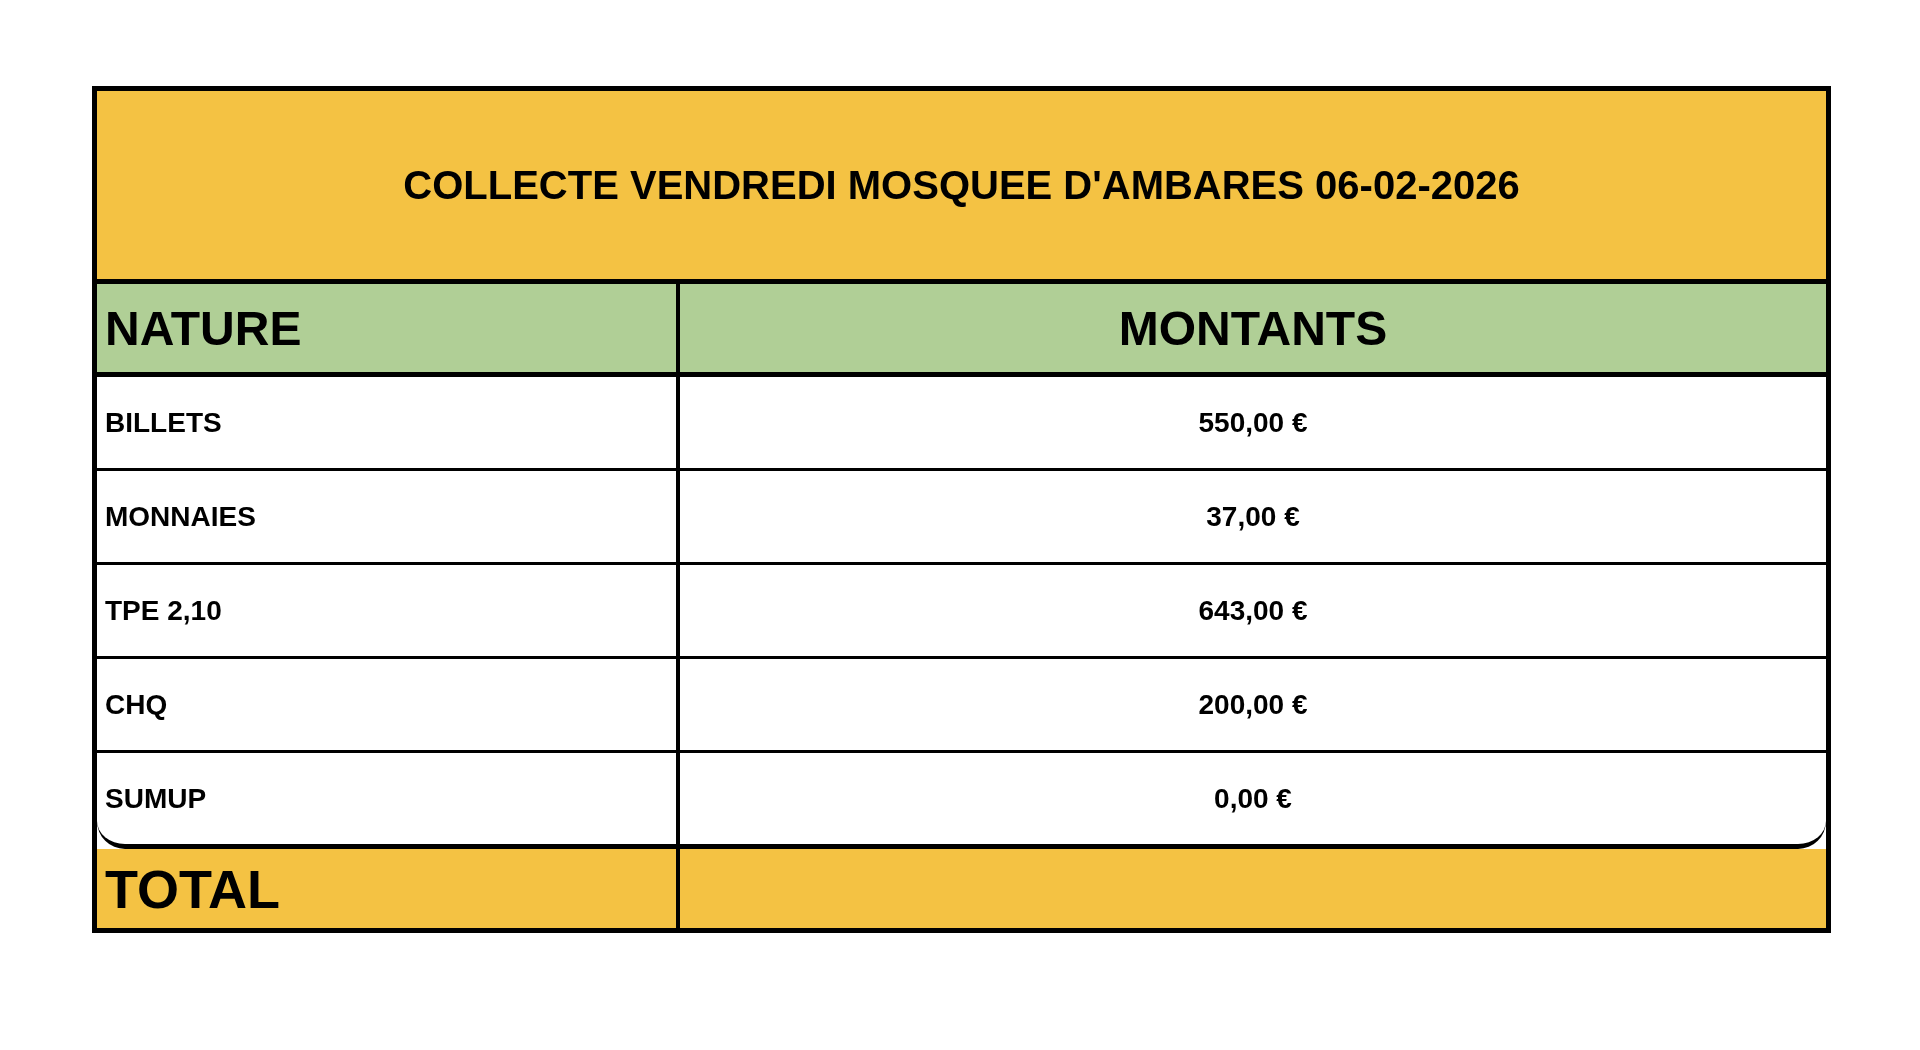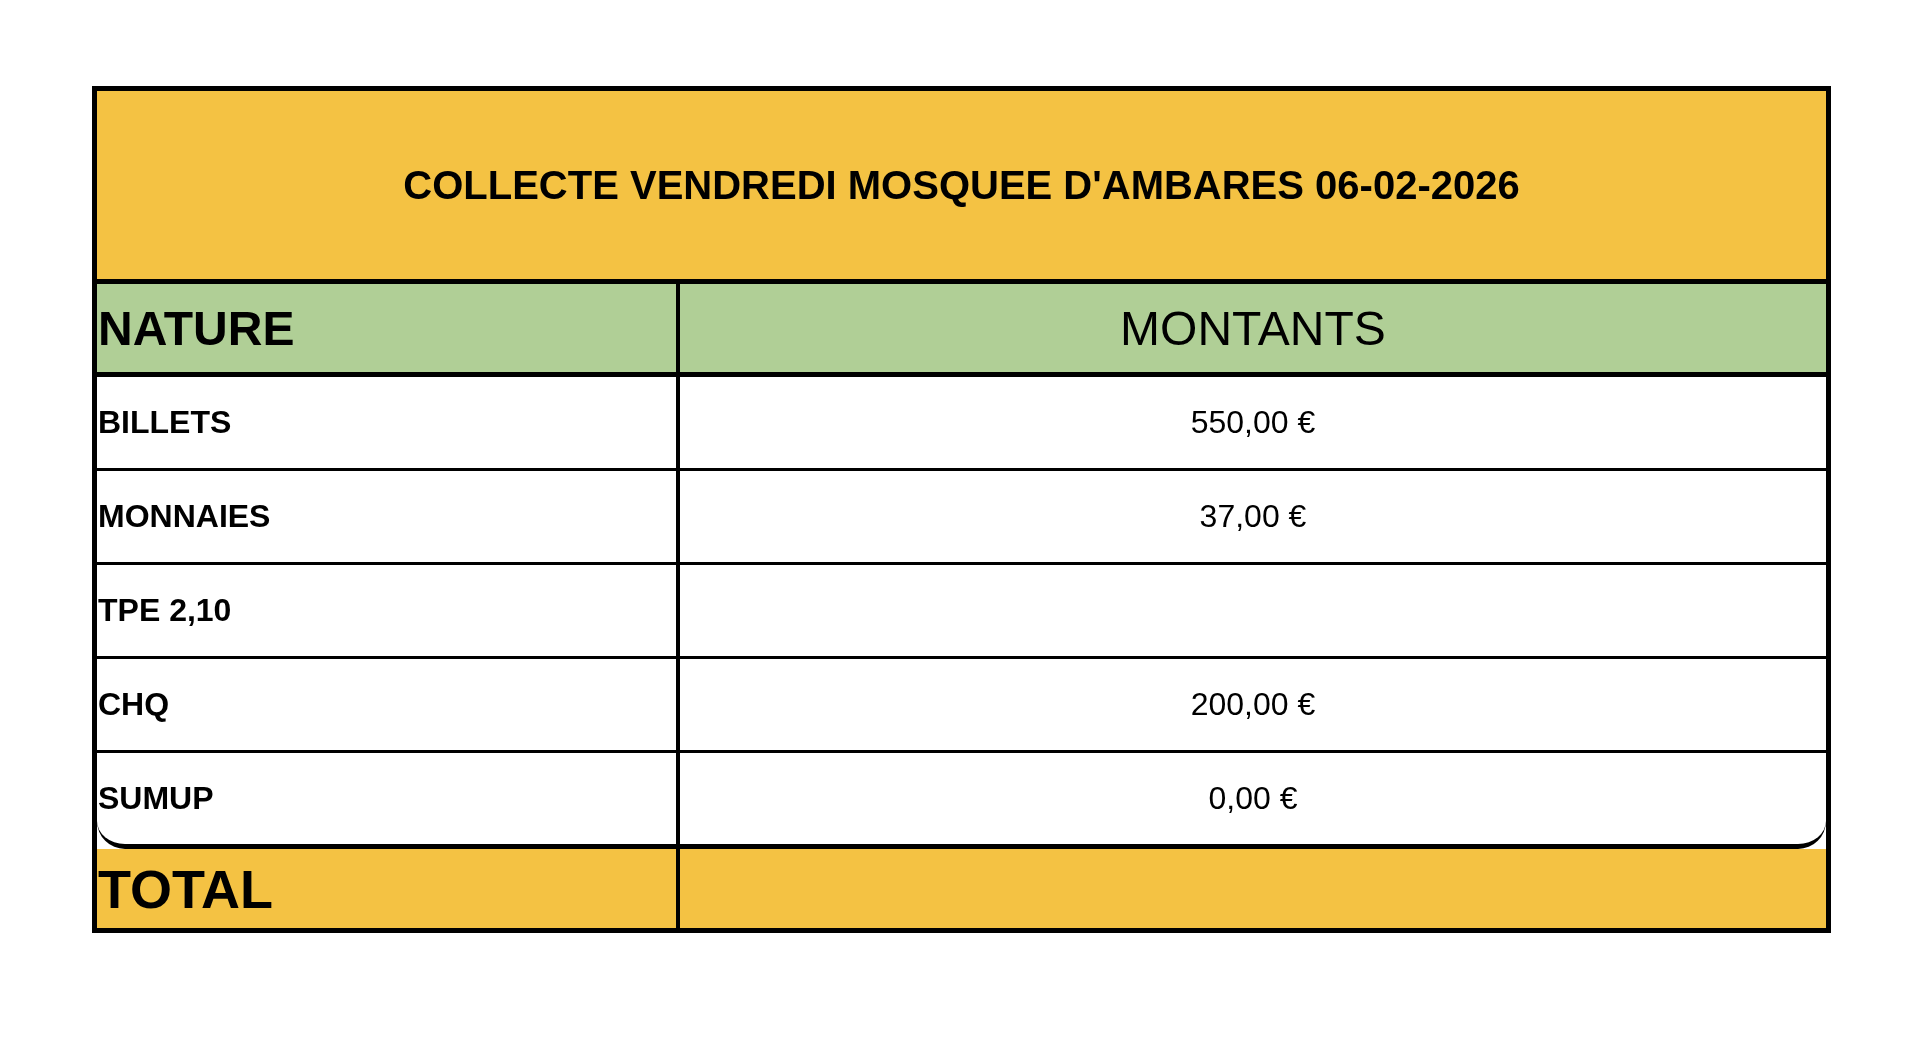--- a/index.html
+++ b/index.html
@@ -38,40 +38,40 @@
       display: flex;
       border-bottom: 3px solid #000;
     }
     .row:last-child { border-bottom: none; }
     .cell-left {
       width: 583px;
       border-right: 4px solid #000;
       box-sizing: border-box;
       display: flex;
       align-items: center;
-      padding-left: 1px;
+      padding-left: 8px;
       font-weight: bold;
     }
     .cell-right {
       flex: 1;
       display: flex;
       align-items: center;
       justify-content: center;
-      font-weight: normal;
+      font-weight: bold;
     }
     .header-row {
       height: 88px;
       background: #B0CF96;
       border-bottom: 5px solid #000;
       font-size: 48px;
     }
     .data-row {
       height: 91px;
       background: #ffffff;
-      font-size: 32px;
+      font-size: 28px;
       justify-content: space-between;
     }
     .data-row.last-data { border-bottom: 5px solid #000; border-radius: 28px; }
     .total-row {
       height: 79px;
       background: #F4C243;
       font-size: 54px;
     }
   </style>
 </head>
@@ -88,20 +88,21 @@
   <div class="row data-row">
     <div class="cell-left">BILLETS</div>
     <div class="cell-right">550,00 €</div>
   </div>
   <div class="row data-row">
     <div class="cell-left">MONNAIES</div>
     <div class="cell-right">37,00 €</div>
   </div>
   <div class="row data-row">
     <div class="cell-left">TPE 2,10</div>
+    <div class="cell-right">643,00 €</div>
   </div>
   <div class="row data-row">
     <div class="cell-left">CHQ</div>
     <div class="cell-right">200,00 €</div>
   </div>
   <div class="row data-row last-data">
     <div class="cell-left">SUMUP</div>
     <div class="cell-right">0,00 €</div>
   </div>
 

